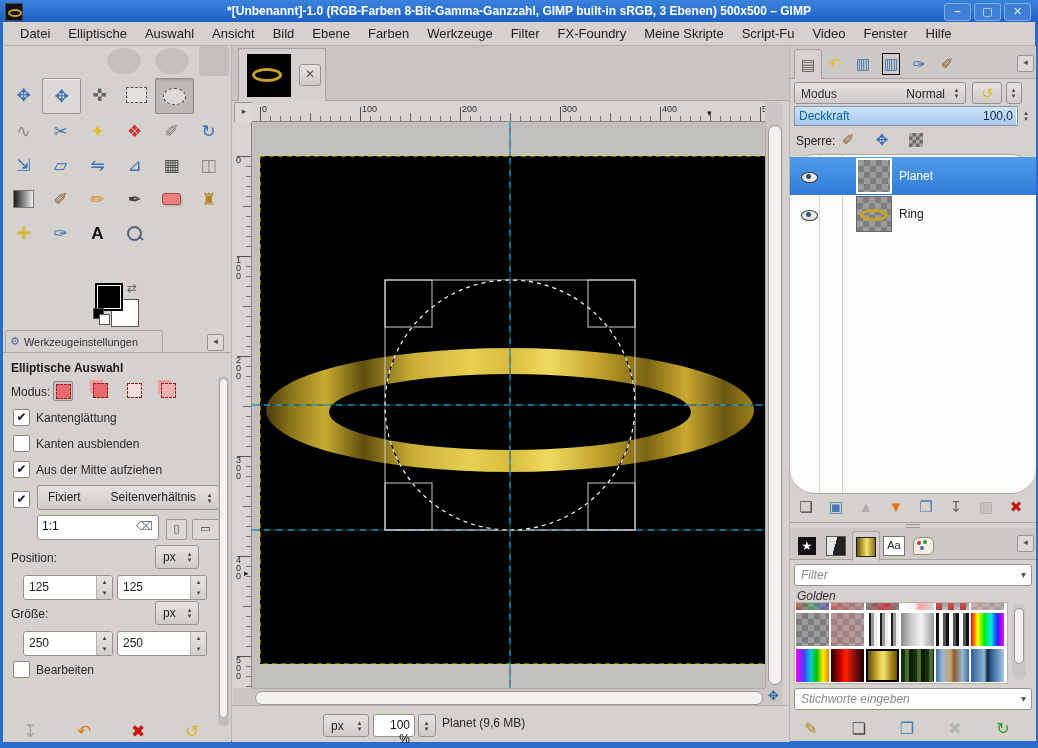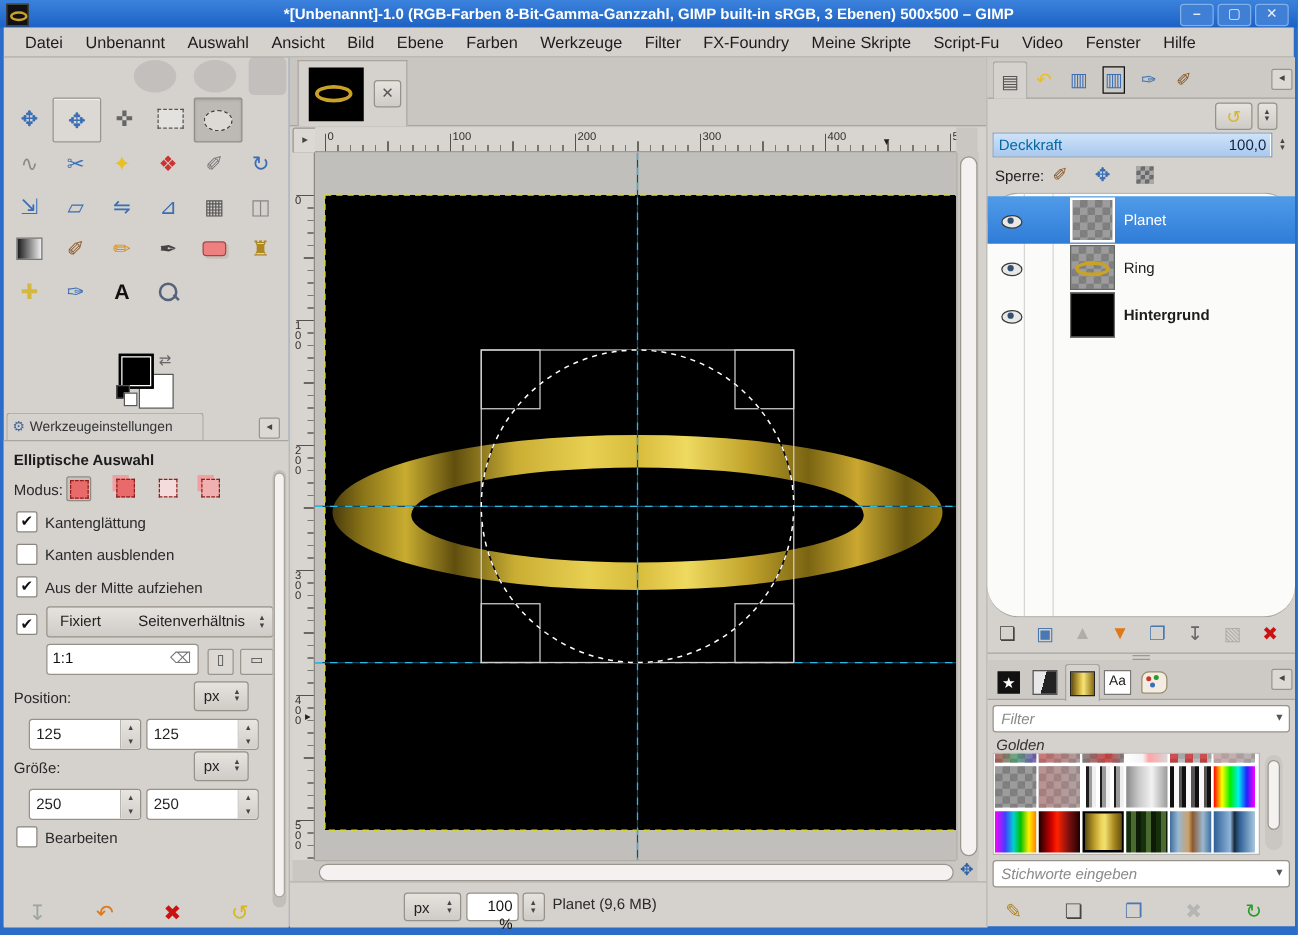--- a/index.html
+++ b/index.html
@@ -169,21 +169,21 @@
     <div id="title-text">*[Unbenannt]-1.0 (RGB-Farben 8-Bit-Gamma-Ganzzahl, GIMP built-in sRGB, 3 Ebenen) 500x500 – GIMP</div>
     <div id="winbtns">
         <div class="wbtn">–</div>
         <div class="wbtn">▢</div>
         <div class="wbtn">✕</div>
       </div>
   </div>
 
   <div id="menubar" class="abs">
       <div class="menu-item">Datei</div>
-      <div class="menu-item">Unbenannt</div>
+      <div class="menu-item">Elliptische</div>
       <div class="menu-item">Auswahl</div>
       <div class="menu-item">Ansicht</div>
       <div class="menu-item">Bild</div>
       <div class="menu-item">Ebene</div>
       <div class="menu-item">Farben</div>
       <div class="menu-item">Werkzeuge</div>
       <div class="menu-item">Filter</div>
       <div class="menu-item">FX-Foundry</div>
       <div class="menu-item">Meine Skripte</div>
       <div class="menu-item">Script-Fu</div>
@@ -542,20 +542,28 @@
         <div class="dtab" style="left: 116px;">
           <span style="color: rgb(59, 111, 181); font-size: 15px;">✑</span>
         </div>
         <div class="dtab" style="left: 144px;">
           <span style="color: rgb(138, 90, 42); font-size: 15px;">✐</span>
         </div>
       </div>
     <div class="abs sqbtn" style="left:227px;top:9px;">◂</div>
 
     <div id="modusrow" class="abs" style="left:0;top:36px;width:246px;height:24px;">
+      <div class="raised">
+        <span style="position:absolute;left:6px;top:4px;color:#333;">Modus</span>
+        <span style="position:absolute;right:20px;top:4px;">Normal</span>
+        <span class="spinner">
+            <span>▴</span>
+            <span>▾</span>
+          </span>
+      </div>
       <div class="raised" style="left:182px;top:0;width:30px;height:22px;">
         <span class="glyphbtn" style="position:absolute;inset:0;color:#d8b820;font-size:14px;">↺</span>
       </div>
       <div class="raised" style="left:216px;top:0;width:16px;height:22px;">
         <span class="spinner" style="right:1px;">
             <span>▴</span>
             <span>▾</span>
           </span>
       </div>
     </div>
@@ -591,25 +599,20 @@
           <div class="lthumb checker"></div>
           <div class="lname">Planet</div>
         </div>
         <div class="lrow" style="top: 40px;">
           <div class="eye"></div>
           <div class="lthumb checker">
             <div class="ringoval"></div>
           </div>
           <div class="lname">Ring</div>
         </div>
-        <div class="lrow" style="top: 78px;">
-          <div class="eye"></div>
-          <div class="lthumb black"></div>
-          <div class="lname bold">Hintergrund</div>
-        </div>
       </div>
 
     <div id="laybtns" class="abs">
         <div class="minibtn" style="left: 4px;">
           <span style="color: rgb(68, 68, 68); font-size: 15px;">❏</span>
         </div>
         <div class="minibtn" style="left: 34px;">
           <span style="color: rgb(74, 120, 176); font-size: 15px;">▣</span>
         </div>
         <div class="minibtn" style="left: 64px;">

